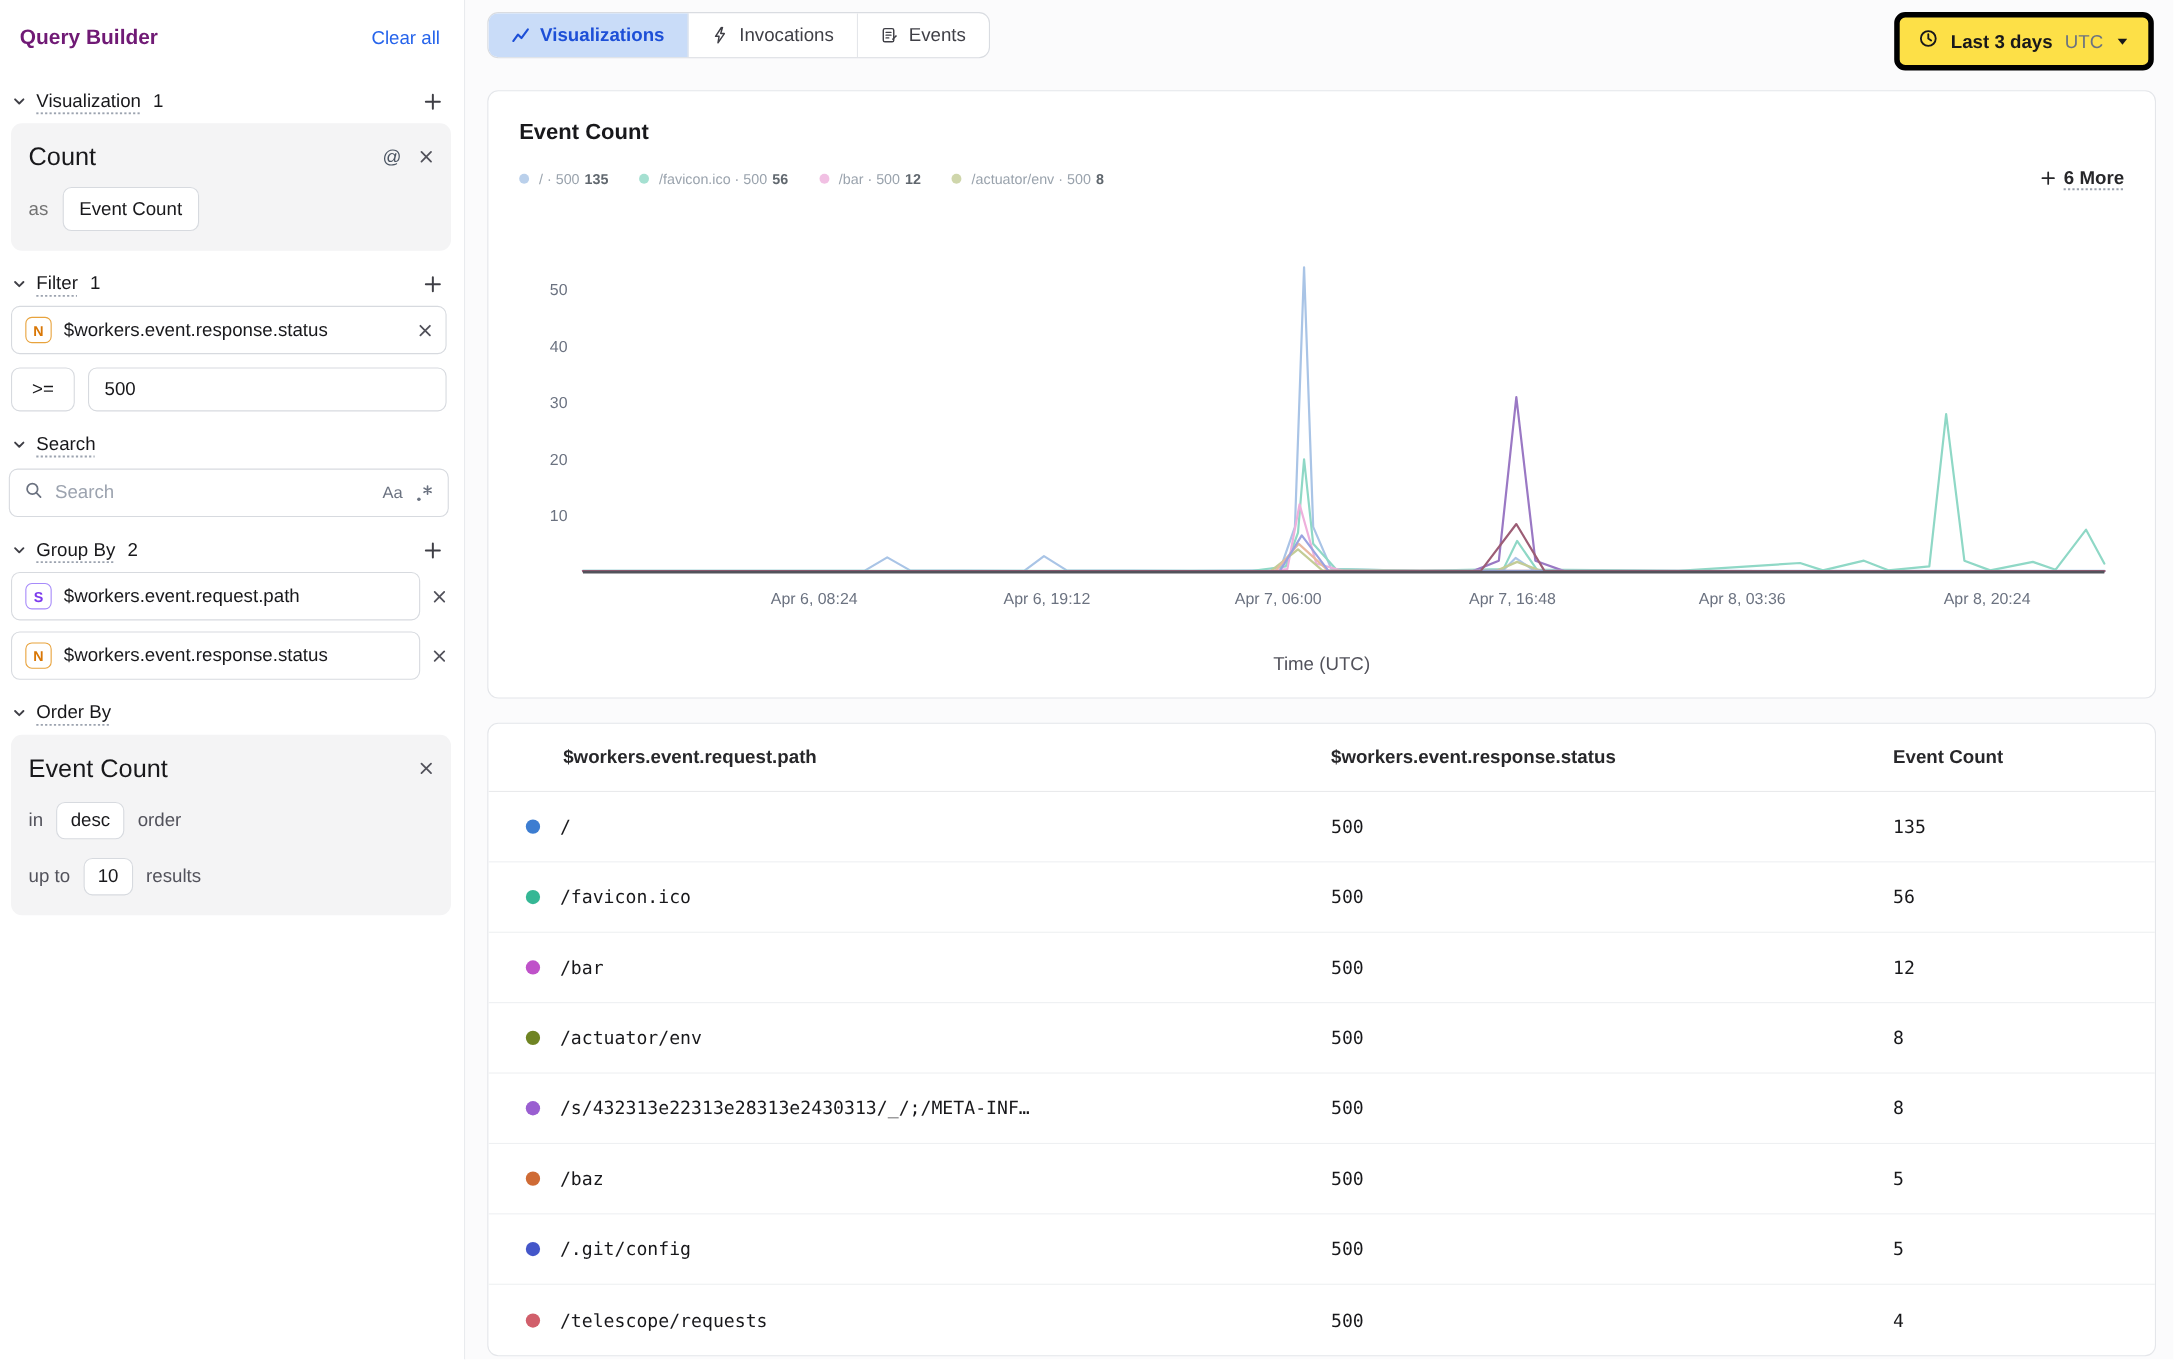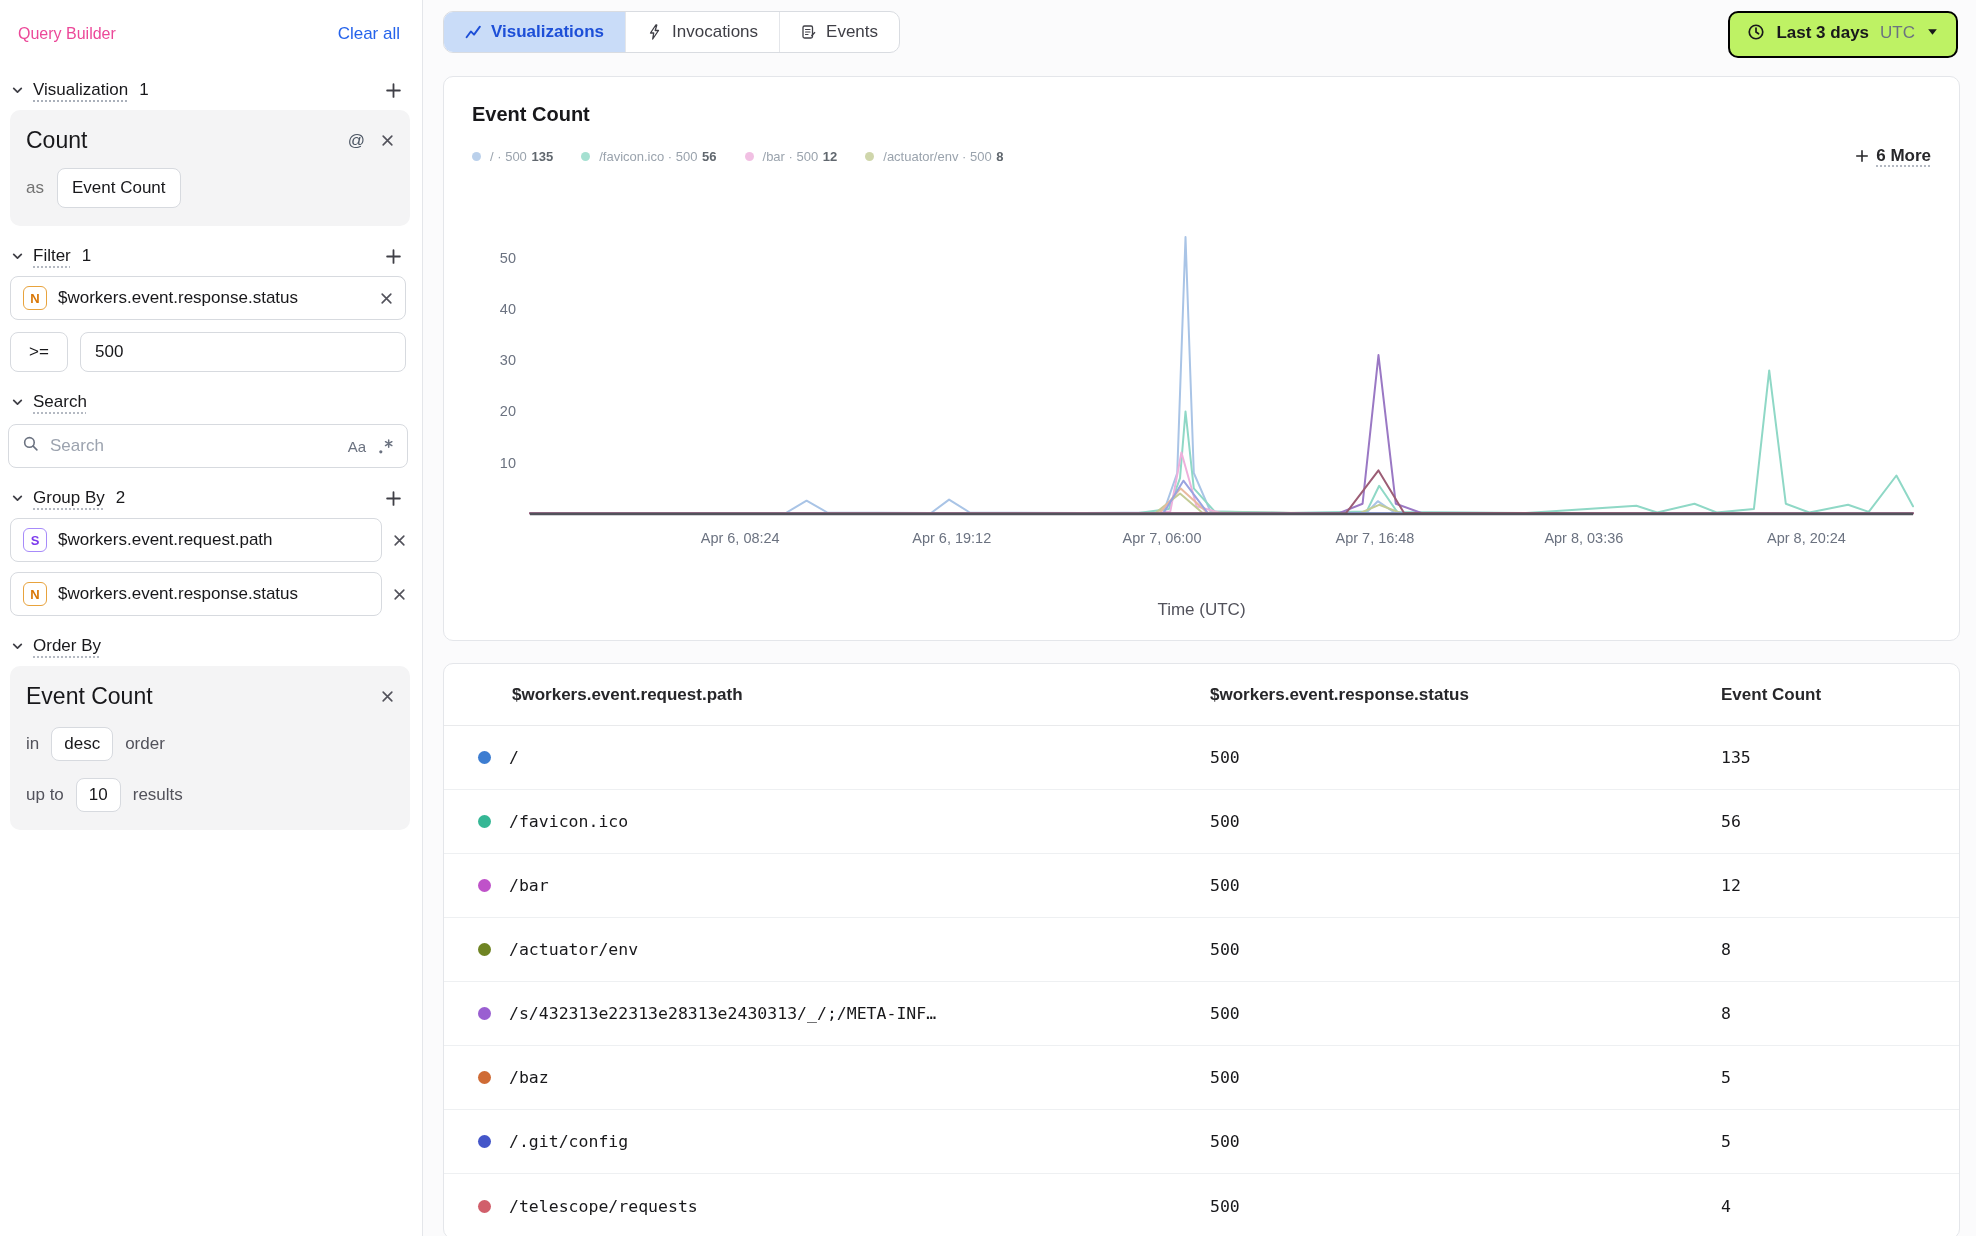--- a/index.html
+++ b/index.html
@@ -3,21 +3,21 @@
 <meta charset="utf-8">
 <style>
   * { margin:0; padding:0; box-sizing:border-box; }
   html,body { width:1976px; height:1236px; overflow:hidden; background:#fff; }
   body { font-family:"Liberation Sans", sans-serif; color:#18181b; font-size:17px; }
   .app { display:flex; width:1976px; height:1236px; overflow:hidden; }
 
   
   .sidebar { width:423px; flex:none; background:#fff; border-right:1px solid #e4e6ea; overflow:hidden; }
   .sb-header { display:flex; align-items:center; justify-content:space-between; padding:24px 22px 16px 18px; }
-  .sb-title { font-size:16px; font-weight:400; color:#ec4899; }
+  .sb-title { font-size:19px; font-weight:700; color:#701a75; }
   .clear-all { font-size:17px; color:#2563eb; cursor:pointer; text-decoration:none; }
   .sec-head { display:flex; align-items:center; gap:9px; margin:20px 20px 10px 10px; }
   .chev { display:inline-flex; width:14px; justify-content:center; cursor:pointer; }
   .sec-label { font-size:17px; color:#18181b; text-decoration:underline dotted #9ca3af; text-underline-offset:6px; cursor:pointer; }
   .sec-count { font-size:17px; color:#18181b; margin-left:2px; }
   .plus-btn { margin-left:auto; display:inline-flex; cursor:pointer; }
   .gray-card { margin:6px 12px 0 10px; background:#f4f4f5; border-radius:10px; padding:17px 16px 18px; }
   .card-row { display:flex; align-items:center; }
   .card-title { font-size:23px; color:#18181b; }
   .at-icon { margin-left:auto; color:#4b5563; font-size:17px; cursor:pointer; }
@@ -42,35 +42,35 @@
   .ob-row { display:flex; align-items:center; gap:12px; margin-top:17px; color:#52525b; font-size:17px; }
   .mini-box { background:#fff; border:1px solid #d7dadf; border-radius:8px; padding:6px 12px; color:#18181b; cursor:pointer; }
 
   
   .main { flex:1; background:#fbfbfc; overflow:hidden; }
   .topbar { display:flex; align-items:flex-start; justify-content:space-between; padding:11px 18px 0 20px; }
   .tab-group { display:inline-flex; background:#fff; border:1px solid #d9dce1; border-radius:10px; overflow:hidden; }
   .tab { display:flex; align-items:center; gap:9px; padding:10px 21px; font-size:17px; color:#3f3f46; border-right:1px solid #e4e6ea; cursor:pointer; white-space:nowrap; }
   .tab:last-child { border-right:none; }
   .tab.active { background:#c9dcf8; color:#1d4fd7; font-weight:600; }
-  .time-picker { display:flex; align-items:flex-start; gap:11px; background:#bef264; border:2px solid #000000; border-radius:10px; padding:10px 17px; cursor:pointer; }
+  .time-picker { display:flex; align-items:flex-end; gap:11px; background:#fde047; border:5px solid #000000; border-radius:10px; padding:10px 17px; cursor:pointer; }
   .tp-label { font-size:17px; font-weight:600; color:#18181b; }
   .tp-tz { font-size:17px; color:#6b7280; }
 
   .chart-card { margin:18px 16px 0 20px; background:#fff; border:1px solid #e4e6ea; border-radius:10px; padding:26px 28px 14px; }
   .chart-title { font-size:20px; font-weight:700; color:#18181b; }
   .legend-row { display:flex; align-items:center; gap:28px; margin-top:20px; }
   .legend-item { display:flex; align-items:center; gap:9px; font-size:13px; color:#9aa3ad; cursor:pointer; }
   .legend-dot { width:9px; height:9px; border-radius:50%; opacity:.8; }
   .legend-item b { color:#60676e; font-weight:600; margin-left:1px; }
   .more-btn { margin-left:auto; display:flex; align-items:center; gap:7px; font-size:17px; font-weight:600; color:#27272a; cursor:pointer; }
   .more-btn .more-label { text-decoration:underline dotted #9ca3af; text-underline-offset:5px; }
   #chart-svg { display:block; width:100%; height:410px; margin-top:8px; }
   #chart-svg .tick { font-family:"Liberation Sans", sans-serif; font-size:14.5px; fill:#6b7280; }
-  .xlabel { text-align:center; color:#52525b; font-size:17px; margin-top:16px; padding-bottom:6px; }
+  .xlabel { text-align:center; color:#52525b; font-size:17px; margin-top:4px; padding-bottom:6px; }
 
   .table-card { margin:22px 16px 0 20px; background:#fff; border:1px solid #e4e6ea; border-radius:10px; overflow:hidden; }
   .thead, .trow { display:grid; grid-template-columns:766px 511px 1fr; align-items:center; }
   .thead { height:62px; border-bottom:1px solid #e9eaec; font-weight:700; font-size:17px; color:#27272a; }
   .thead .hcell:first-child { padding-left:68px; }
   .trow { height:64px; border-bottom:1px solid #eef0f2; cursor:pointer; }
   .trow:last-child { border-bottom:none; }
   .path-cell { display:flex; align-items:center; gap:18px; padding-left:34px; min-width:0; }
   .row-dot { width:13px; height:13px; border-radius:50%; flex:none; }
   .mono { font-family:"DejaVu Sans Mono", monospace; font-size:16.5px; color:#18181b; white-space:nowrap; overflow:hidden; text-overflow:ellipsis; }

